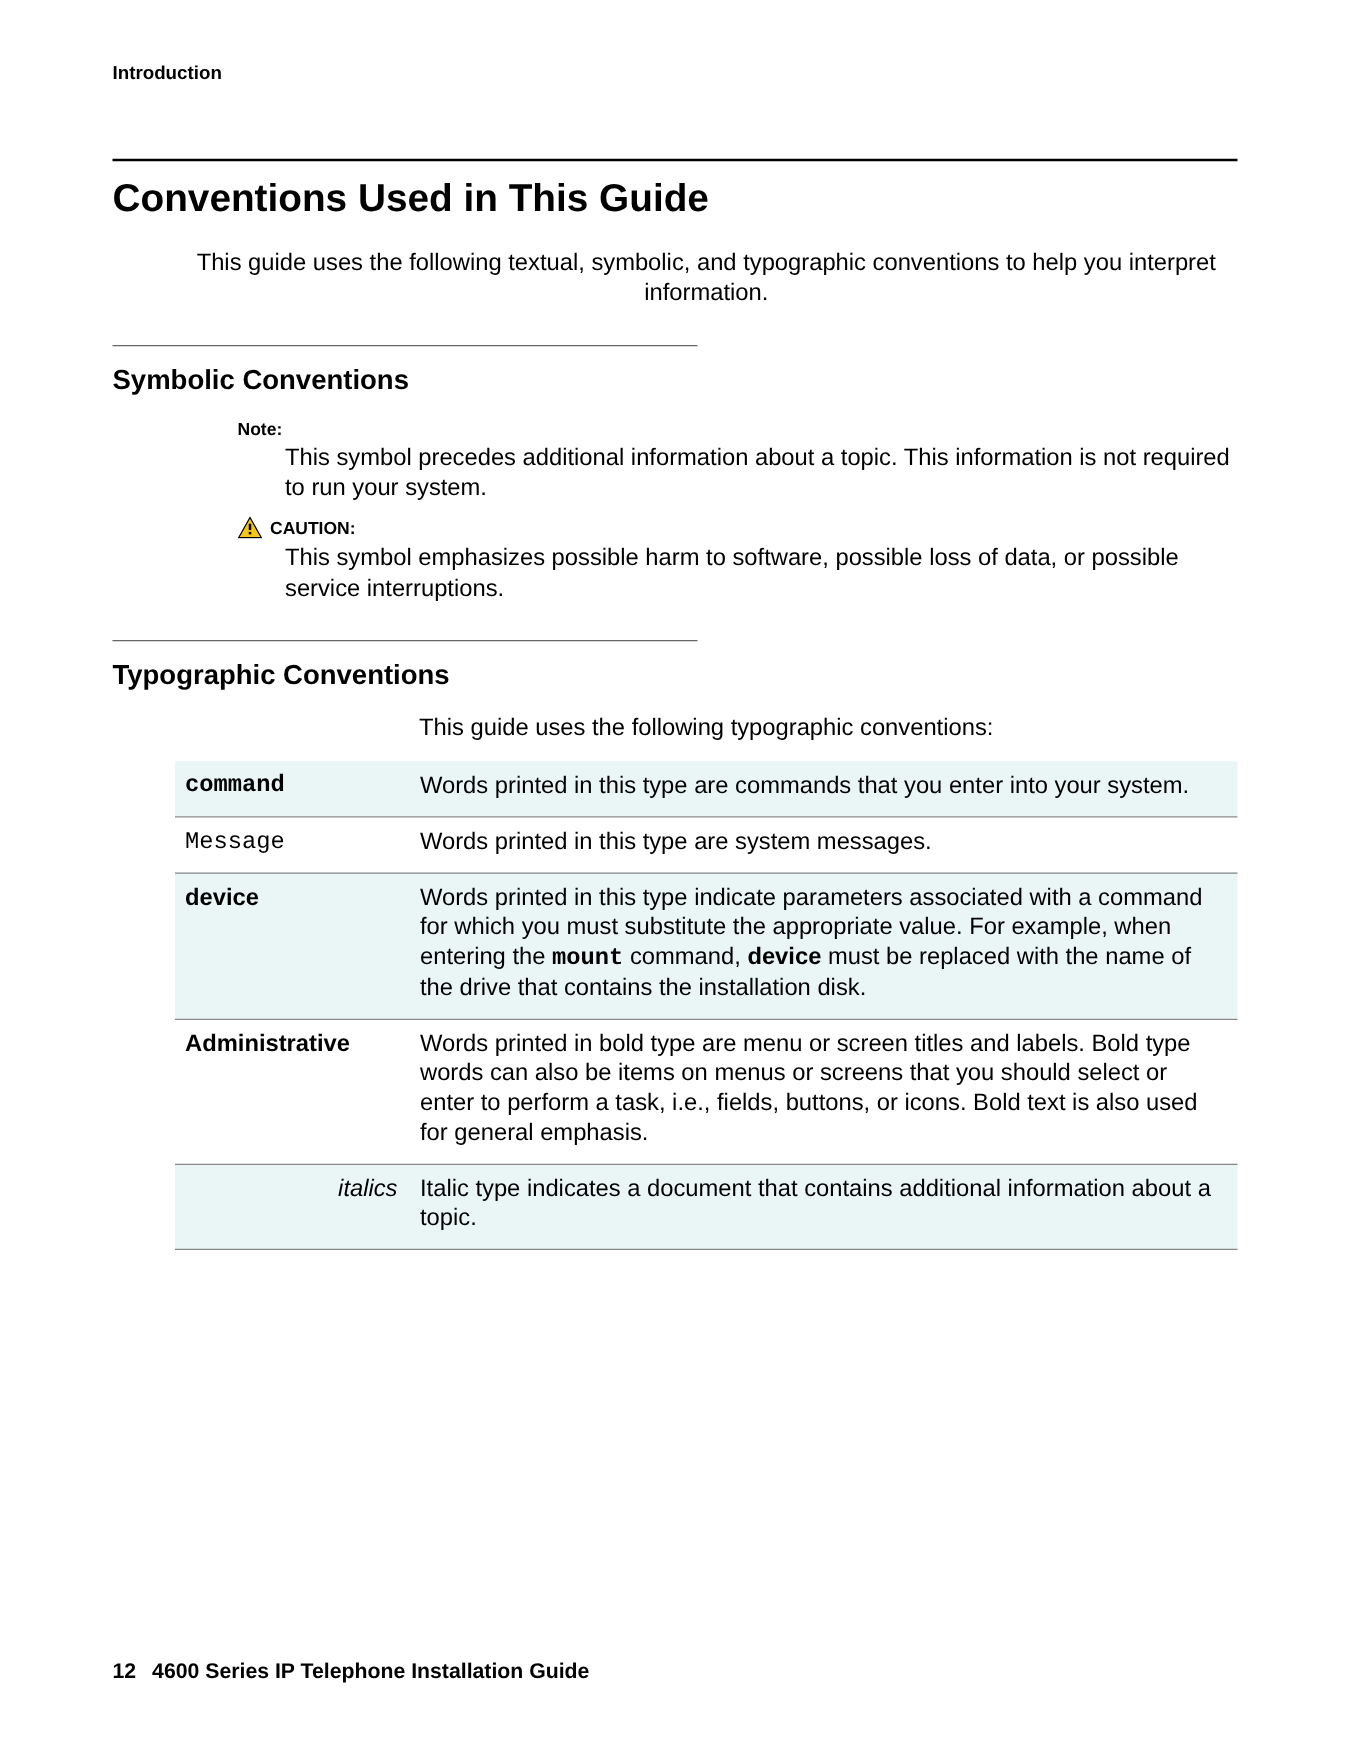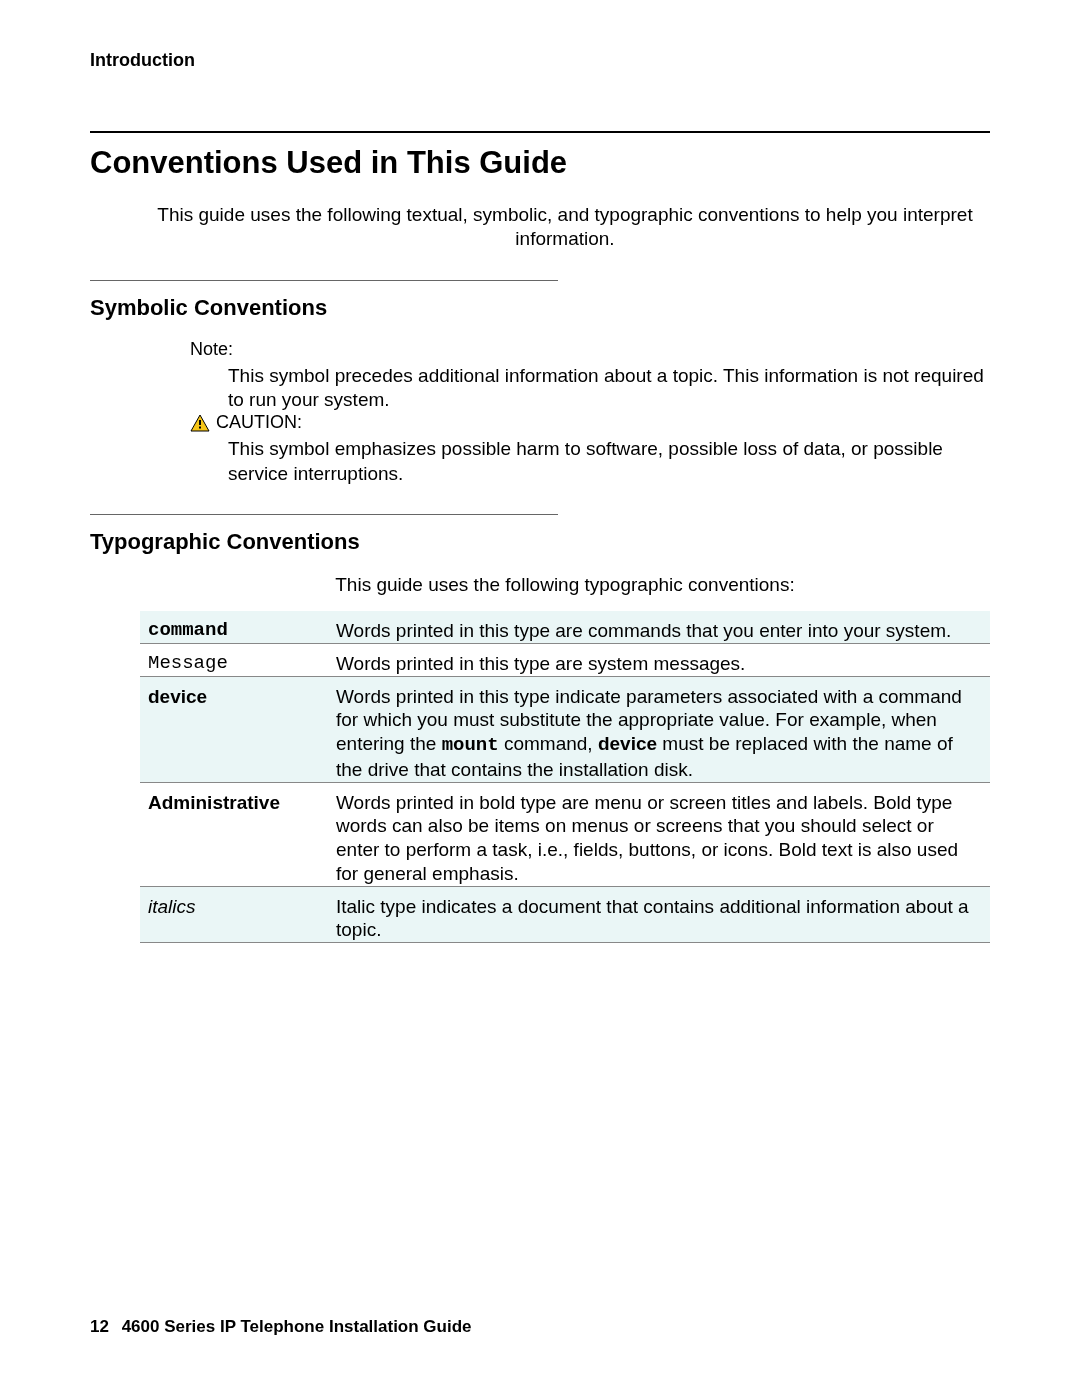--- a/index.html
+++ b/index.html
@@ -14,21 +14,21 @@
     position: relative;
   }
   .page {
     padding: 50px 90px 50px 90px;
     box-sizing: border-box;
     height: 100%;
     position: relative;
   }
   .running-header {
     font-weight: bold;
-    font-size: 18px;
+    font-size: 15px;
     margin-bottom: 60px;
   }
   .rule-heavy {
     border-top: 2px solid #000;
     margin: 0 0 12px 0;
   }
   .rule-light {
     border-top: 1px solid #666;
     width: 52%;
     margin: 28px 0 14px 0;
@@ -46,25 +46,26 @@
   .body-indent {
     margin-left: 50px;
     font-size: 19px;
     line-height: 1.28;
     text-align: center;
   }
   .callout-area {
     margin-left: 100px;
   }
   .callout-label {
-    font-weight: normal;
-    font-size: 18px;
+    font-weight: bold;
+    font-size: 14px;
     display: flex;
     align-items: center;
     gap: 6px;
+    margin-top: 10px;
   }
   .callout-text {
     margin-left: 38px;
     font-size: 19px;
     line-height: 1.28;
     margin-top: 4px;
   }
   .caution-icon {
     width: 20px;
     height: 18px;
@@ -78,36 +79,36 @@
     width: calc(100% - 50px);
   }
   .typo-table tr {
     border-bottom: 1px solid #888;
   }
   .typo-table tr.shaded {
     background: #eaf6f6;
   }
   .typo-table td {
     vertical-align: top;
-    padding: 8px 10px 0 8px;
+    padding: 8px 10px 12px 8px;
     font-size: 19px;
     line-height: 1.25;
   }
   .typo-table td.term {
     width: 170px;
     font-size: 19px;
   }
   .mono { font-family: "Courier New", Courier, monospace; }
   .mono-bold { font-family: "Courier New", Courier, monospace; font-weight: bold; }
   .bold-italic { font-weight: bold; }
   .bold { font-weight: bold; }
-  .italic { font-style: italic; }
+  .italic { font-style: italic; text-align: right; }
   .footer {
     position: absolute;
-    bottom: 60px;
+    bottom: 50px;
     left: 90px;
     font-size: 17px;
     font-weight: bold;
   }
   .page-num { margin-right: 8px; }
 </style>
 </head>
 <body>
 
 <div class="page">

